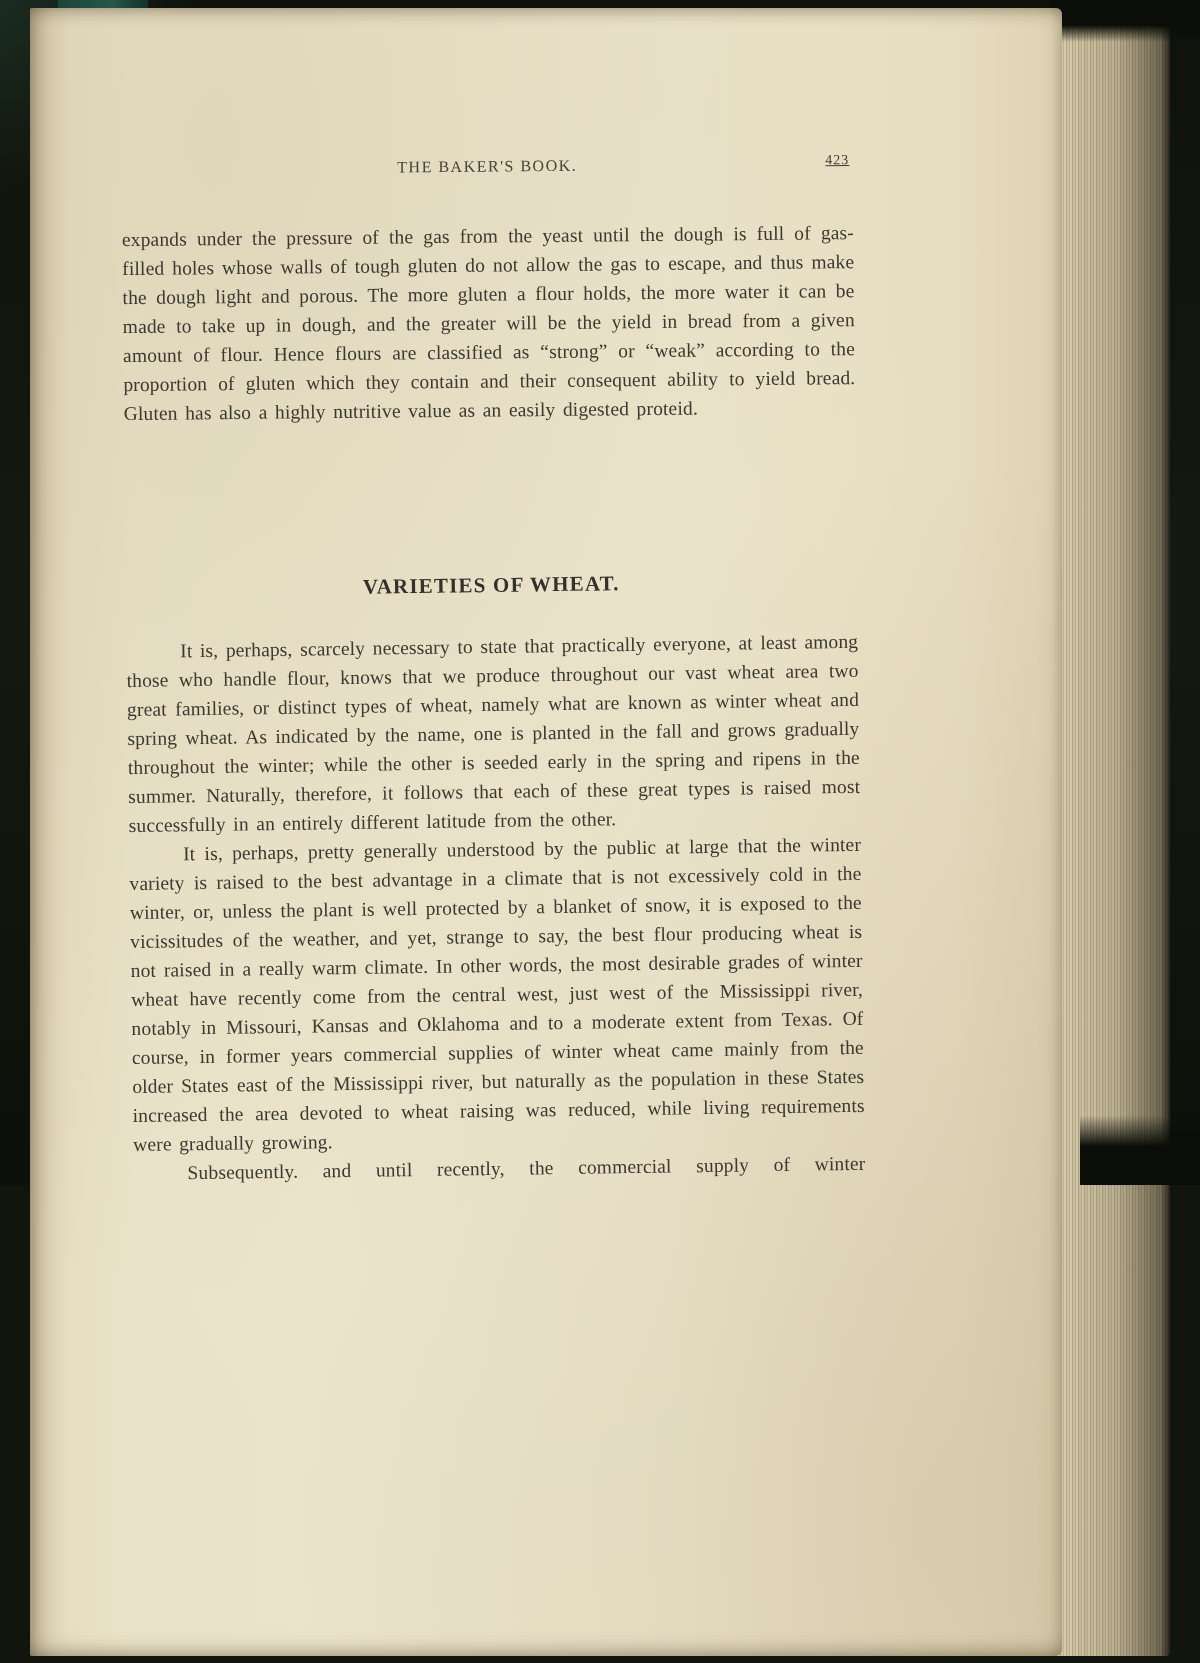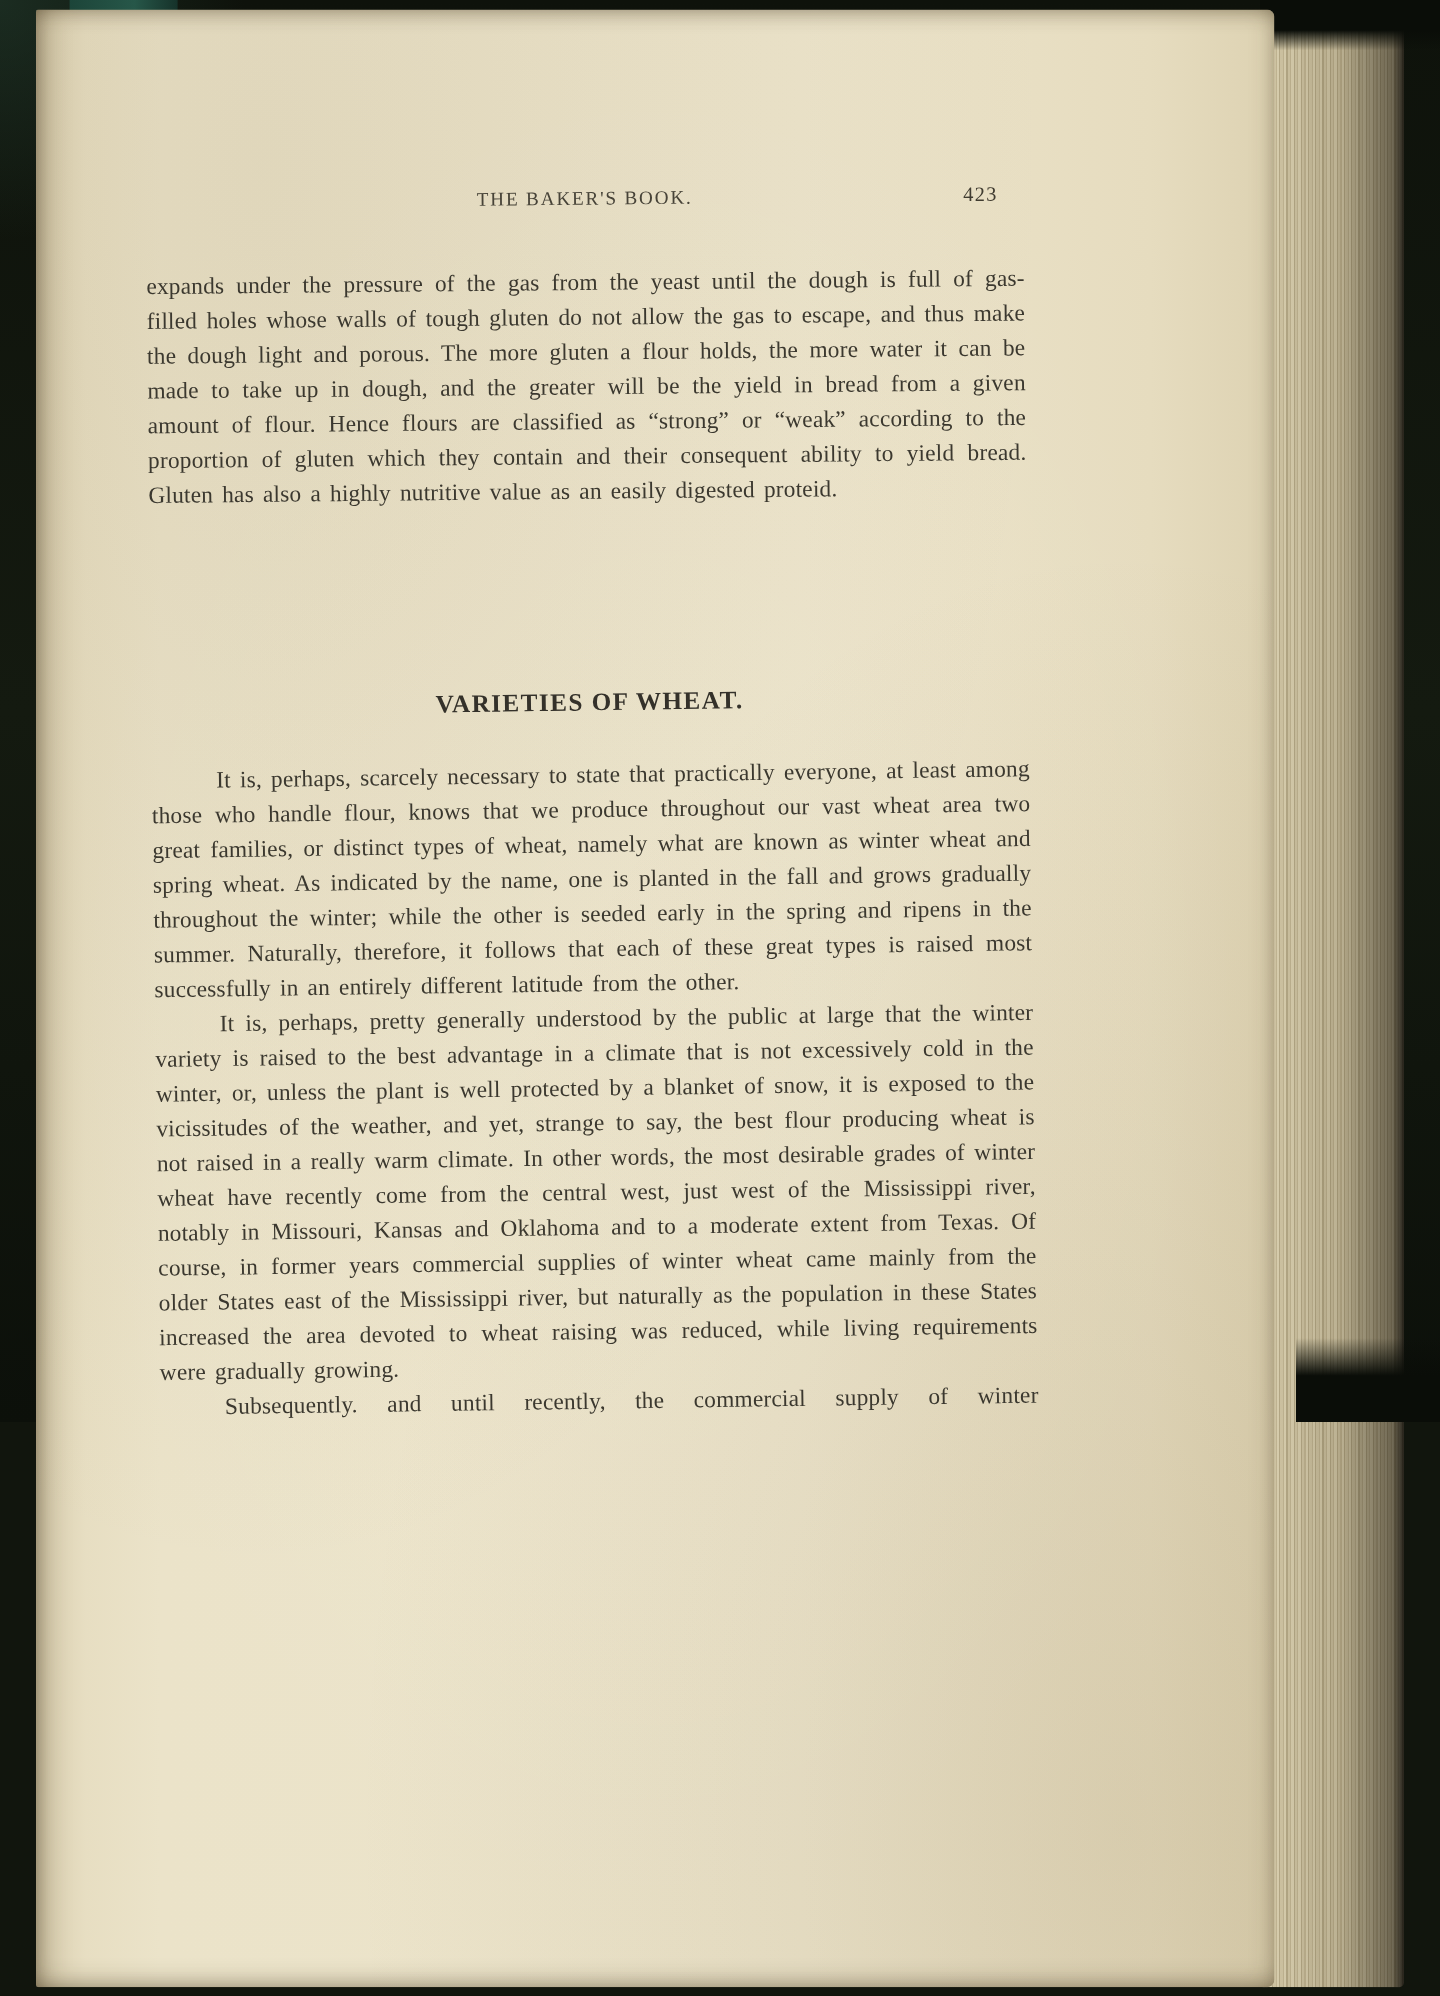--- a/index.html
+++ b/index.html
@@ -92,24 +92,25 @@
   .head-title {
     position: absolute;
     left: 0; right: 0;
     text-align: center;
     font-size: 16px;
     letter-spacing: 1.5px;
     color: #474338;
   }
   .page-num {
     position: absolute;
-    right: 22px; top: -2px;
-    font-size: 17px;
+    right: 4px; top: -2px;
+    font-size: 14px;
     letter-spacing: 1px;
     color: #403c31;
+    text-decoration: underline;
   }
 
   .para {
     font-size: 19.5px;
     line-height: 29px;
     text-align: justify;
     word-spacing: 2.5px;
     letter-spacing: 0.15px;
   }
   .para.indent { text-indent: 54px; }

